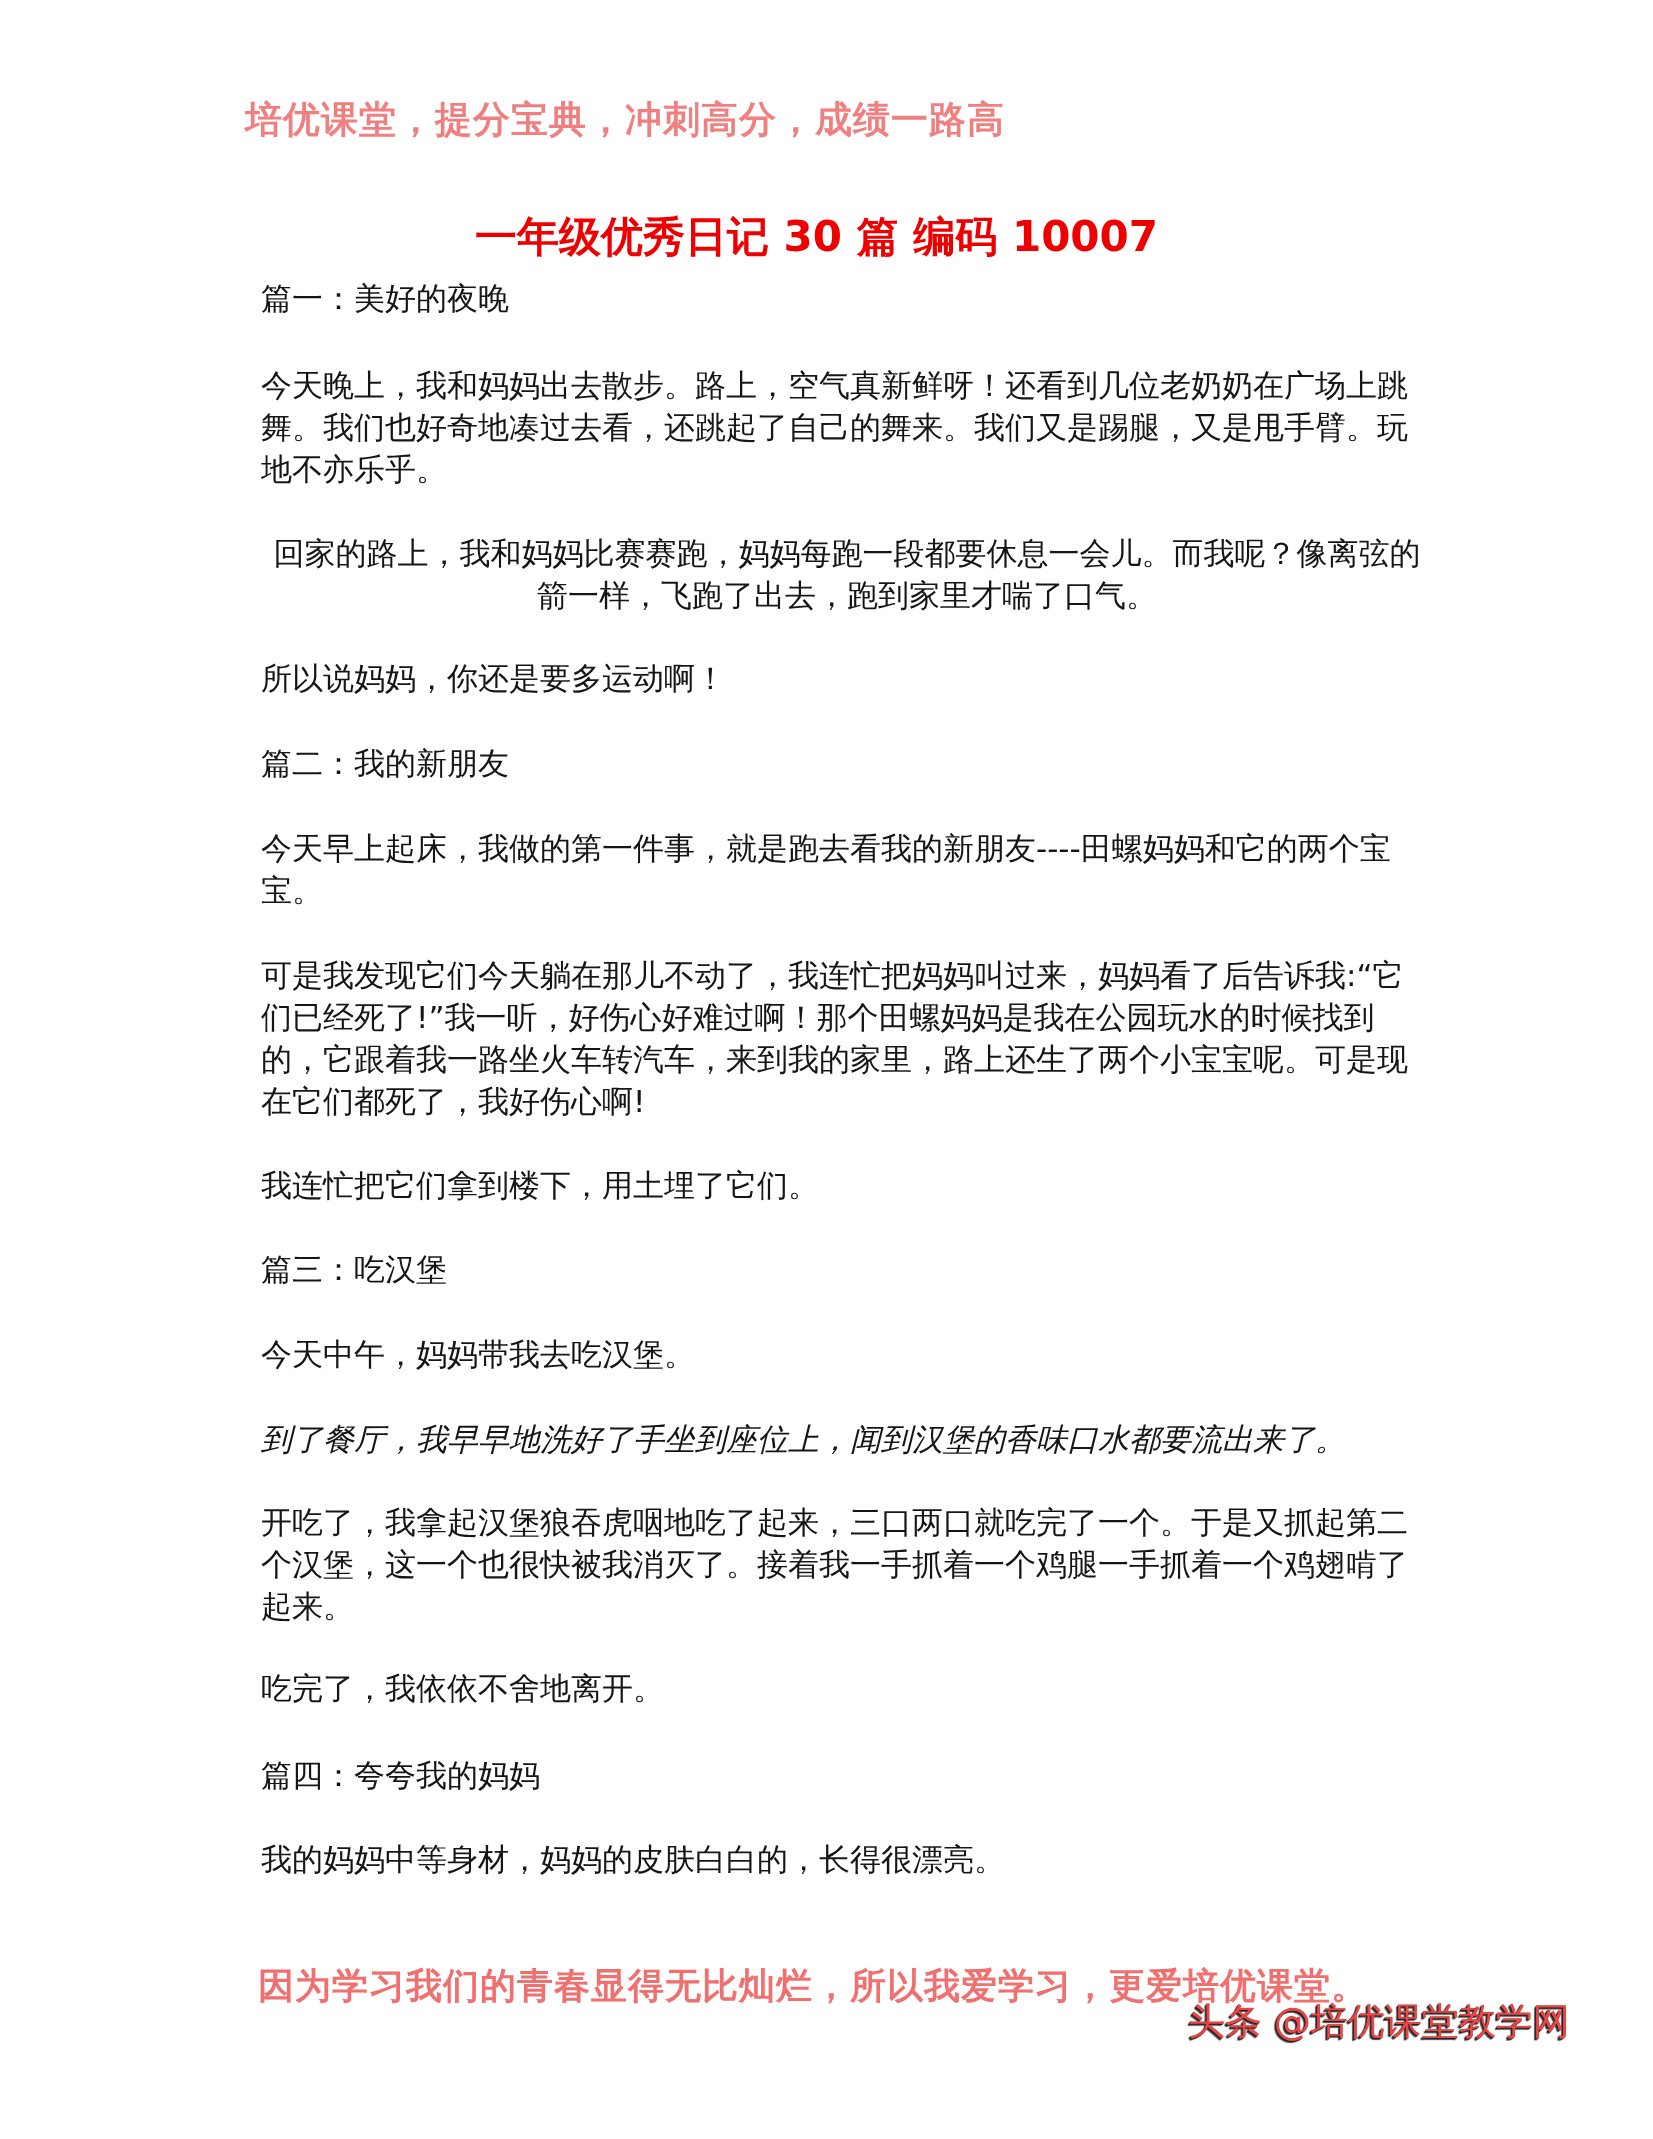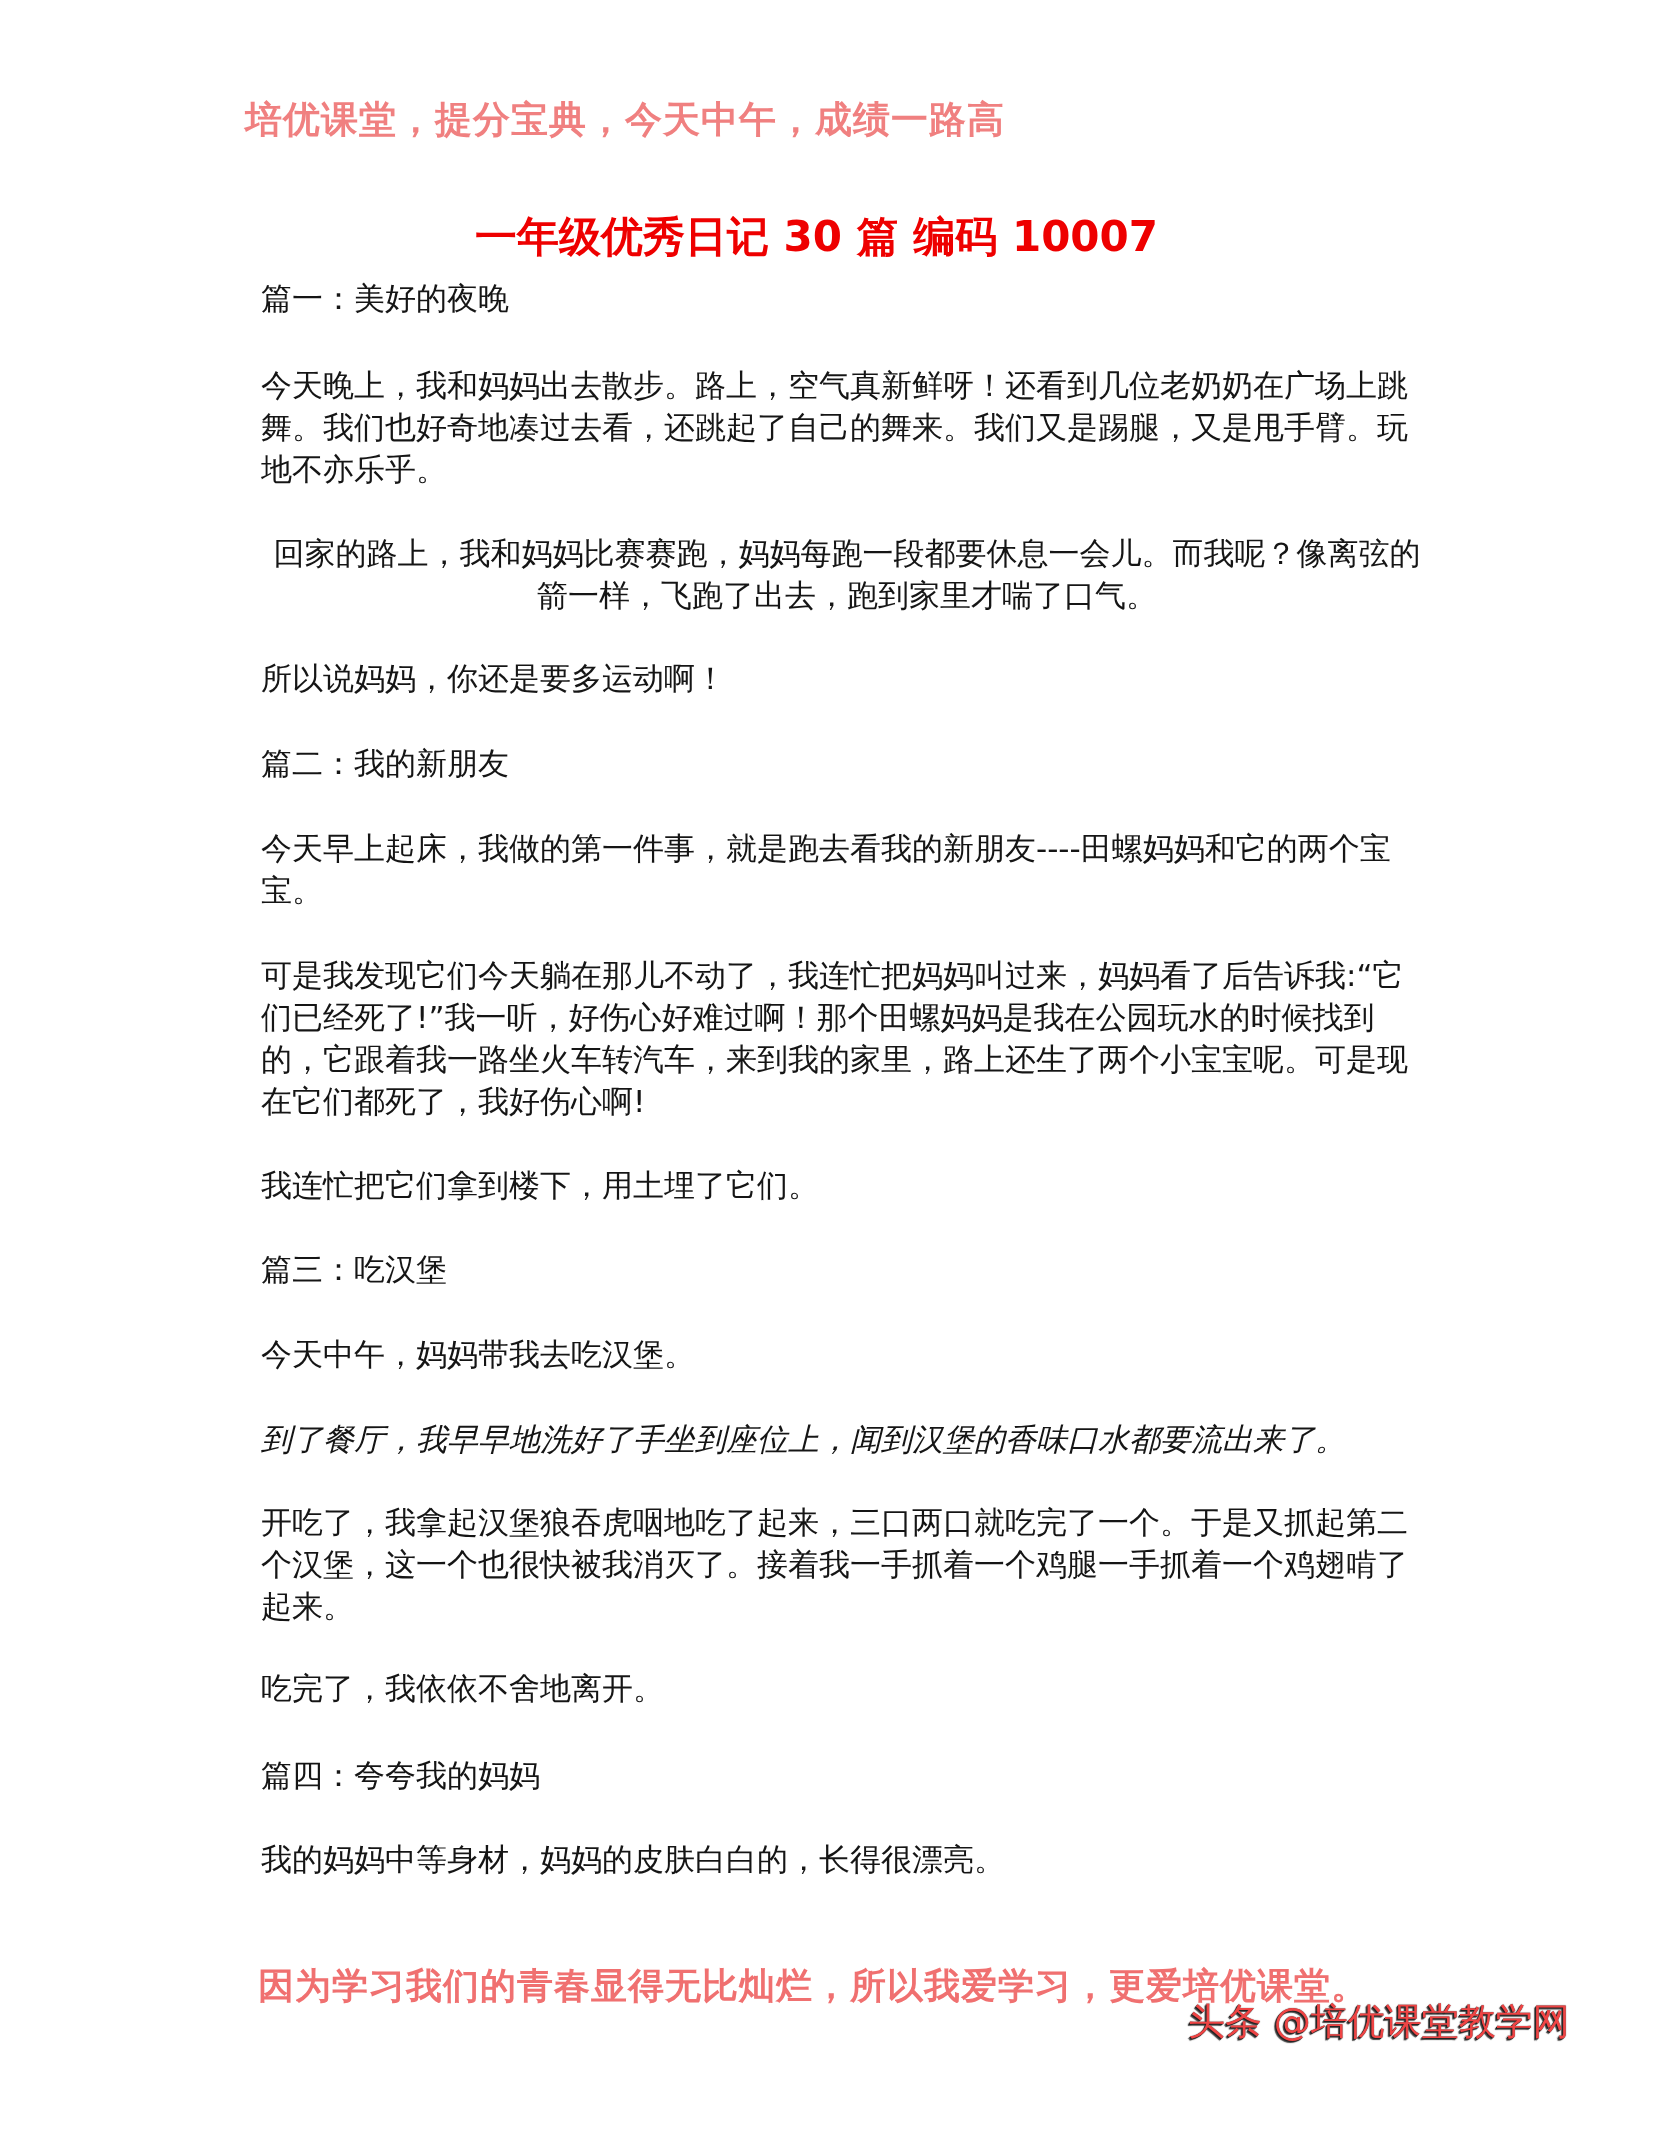--- a/index.html
+++ b/index.html
@@ -9,21 +9,21 @@
   .header { left: 245px; top: 96px; font-size: 37px; line-height: 48px; font-weight: bold; color: #f08080; letter-spacing: 1px; }
   .title { left: 0; width: 1653px; text-align: center; top: 210px; font-size: 42px; line-height: 54px; font-weight: bold; color: #ee0000; padding-right: 20px; box-sizing: border-box; }
   .block { position: absolute; left: 245px; width: 1172px; font-size: 31px; line-height: 42px; color: #151515; white-space: normal; word-break: break-all; margin-left: 16px; }
   .footer { left: 258px; top: 1962px; font-size: 36px; line-height: 48px; font-weight: bold; color: #f07070; letter-spacing: 1px; }
   .watermark { left: 1188px; top: 1998px; font-size: 37px; line-height: 48px; color: #ef4444;
                text-shadow: -1px 1px 0 #222, -2px 2px 1px #444, 0 0 1px #333; }
 </style>
 </head>
 <body>
 
-<div class="abs header">培优课堂，提分宝典，今天中午，成绩一路高</div>
+<div class="abs header">培优课堂，提分宝典，冲刺高分，成绩一路高</div>
 <div class="abs title">一年级优秀日记 30 篇  编码 10007</div>
 
 <div class="block" style="top:277px;">篇一：美好的夜晚</div>
 <div class="block" style="top:364px;">今天晚上，我和妈妈出去散步。路上，空气真新鲜呀！还看到几位老奶奶在广场上跳舞。我们也好奇地凑过去看，还跳起了自己的舞来。我们又是踢腿，又是甩手臂。玩地不亦乐乎。</div>
 <div class="block" style="top:532px;text-align:center;">回家的路上，我和妈妈比赛赛跑，妈妈每跑一段都要休息一会儿。而我呢？像离弦的箭一样，飞跑了出去，跑到家里才喘了口气。</div>
 <div class="block" style="top:657px;">所以说妈妈，你还是要多运动啊！</div>
 
 <div class="block" style="top:742px;">篇二：我的新朋友</div>
 <div class="block" style="top:827px;">今天早上起床，我做的第一件事，就是跑去看我的新朋友----田螺妈妈和它的两个宝宝。</div>
 <div class="block" style="top:954px;">可是我发现它们今天躺在那儿不动了，我连忙把妈妈叫过来，妈妈看了后告诉我:“它们已经死了!”我一听，好伤心好难过啊！那个田螺妈妈是我在公园玩水的时候找到的，它跟着我一路坐火车转汽车，来到我的家里，路上还生了两个小宝宝呢。可是现在它们都死了，我好伤心啊!</div>

